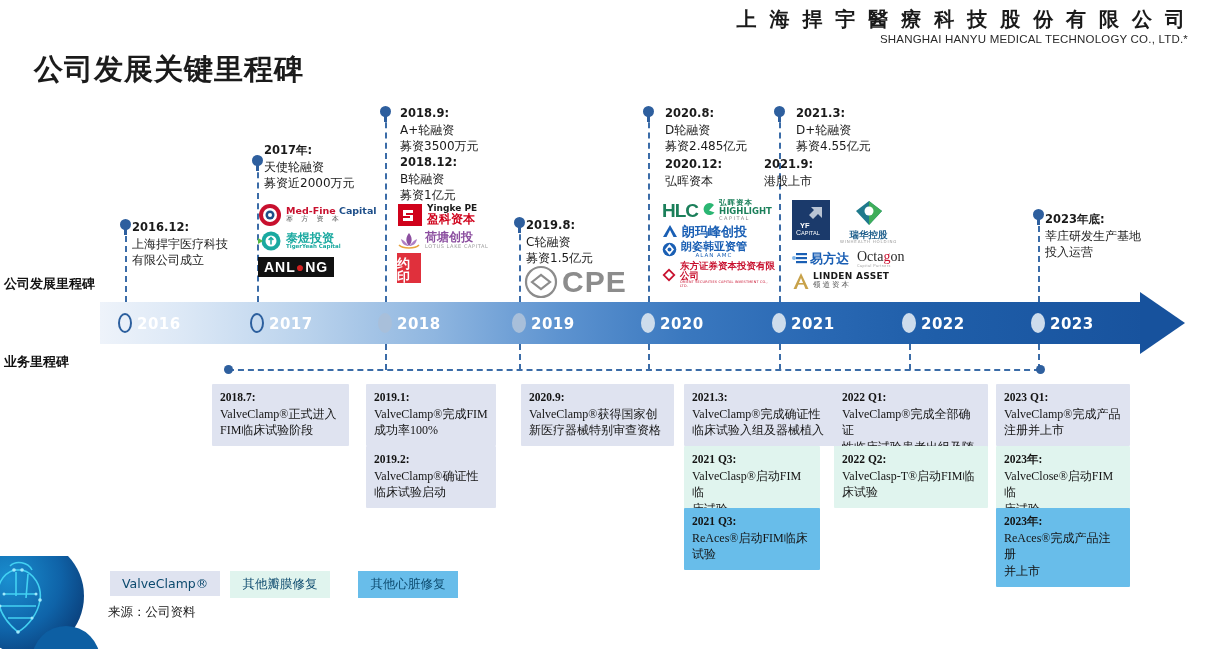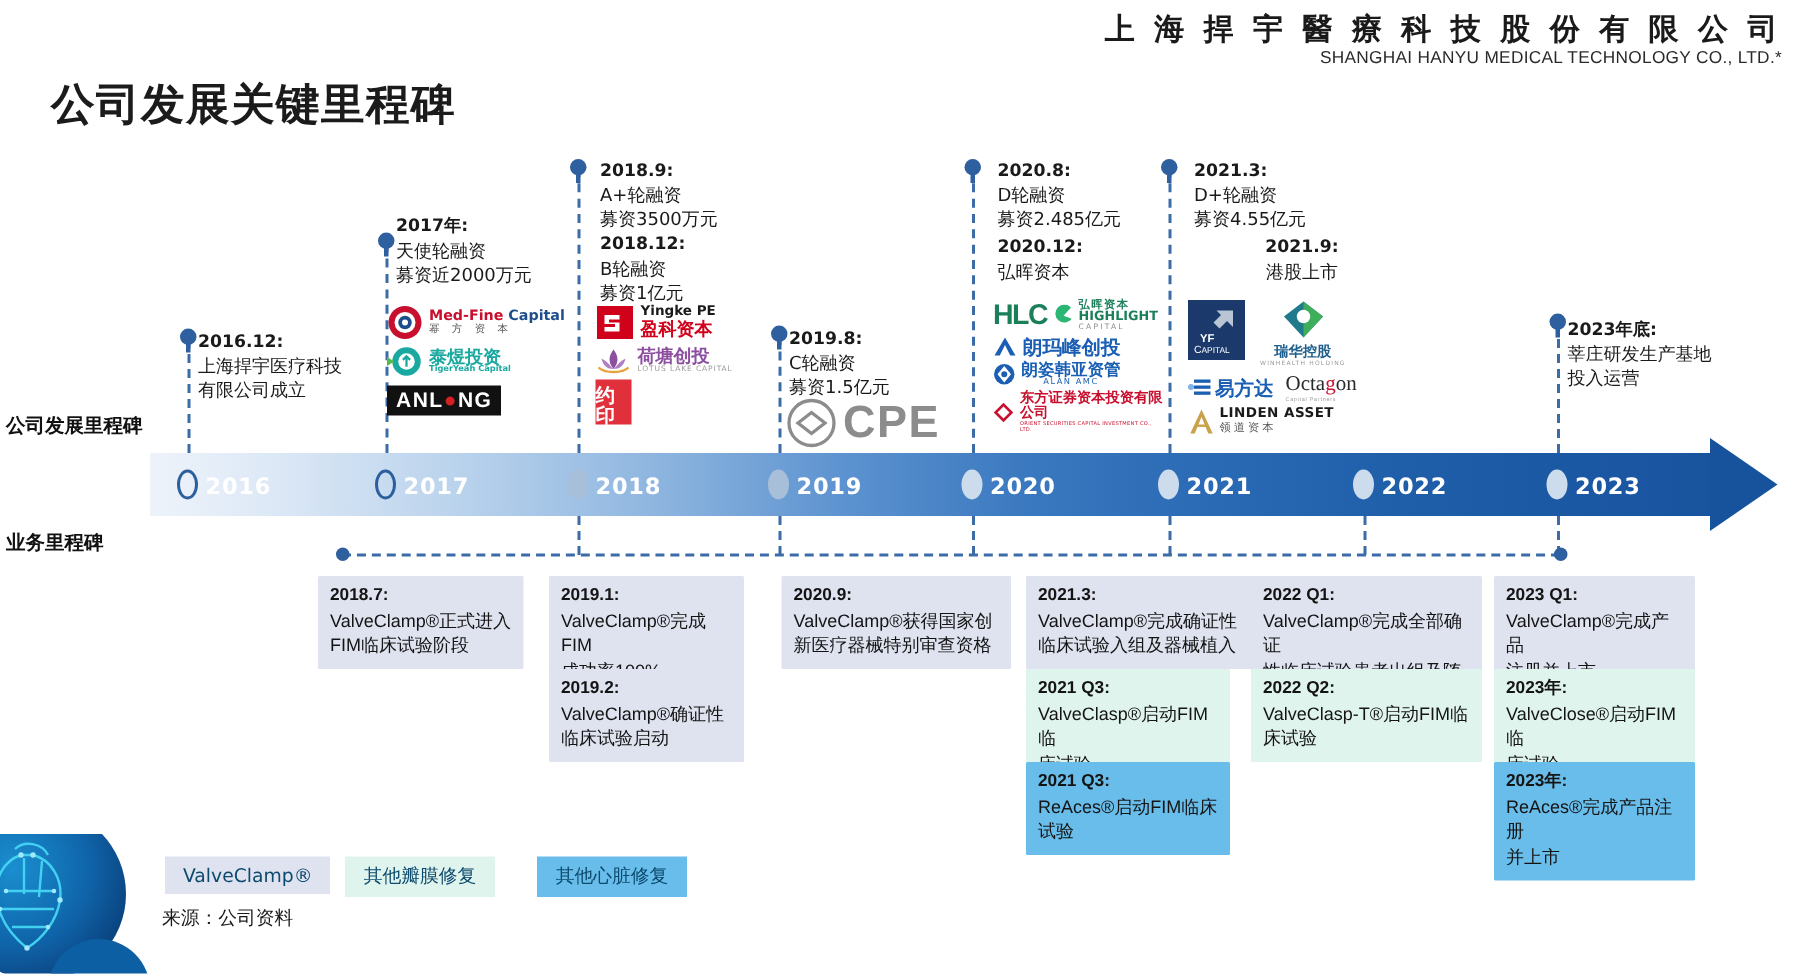--- a/index.html
+++ b/index.html
@@ -87,21 +87,21 @@
 
   
   .logo-box { line-height: 1; }
   .logo-row { display: flex; align-items: center; gap: 4px; margin-bottom: 3px; }
   .logo-mark { flex: none; display: block; }
   .logo-txt { font-family: "DejaVu Sans", sans-serif; line-height: 1.05; }
 
   
   .card {
     border-radius: 1px; padding: 6px 8px 7px 8px;
-    font-family: Liberation Sans, sans-serif; line-height: 1.38;
+    font-family: Liberation Serif, serif; line-height: 1.38;
   }
   .card .c-date { font-size: 11.5px; font-weight: bold; color: #141414; }
   .card .c-text { font-size: 12px; color: #141414; white-space: pre-line; }
   .cat-valveclamp { background: #dfe3f0; }
   .cat-valve      { background: #e0f4ee; }
   .cat-heart      { background: #68bdea; }
 
   
   .legend-chip {
     padding: 5px 12px; font-size: 12.5px; color: #0c4a6e;
@@ -324,21 +324,21 @@
     </div>
   </div>
 
   <div class="abs pin" style="left:774px; top:106px;"></div>
   <div class="abs ms-top" style="left:796px; top:106px; width:120px;">
     <div class="ms-date">2021.3:</div>
     <div class="ms-text">D+轮融资
 募资4.55亿元</div>
   </div>
 
-  <div class="abs ms-top" style="left:808px; top:157px; width:120px;text-align:center;">
+  <div class="abs ms-top" style="left:764px; top:157px; width:120px;">
     <div class="ms-date">2021.9:</div>
     <div class="ms-text">港股上市</div>
   </div>
 
   <div class="abs logo-box" style="left:792px; top:200px; width:135px;">
     <div class="logo-row" style="gap:10px; align-items:flex-start;">
       <div style="background:#1b3a6b; width:38px; height:40px; position:relative;">
         <svg width="38" height="40" viewBox="0 0 38 40">
           <path d="M19 7 L30 7 L30 18 L26 14 L21 19 L17 15 L22 10 Z" fill="#b9c4d4"></path>
           <text x="8" y="28" font-size="7.5" fill="#ffffff" font-family="Liberation Sans, sans-serif" font-weight="bold">YF</text>

